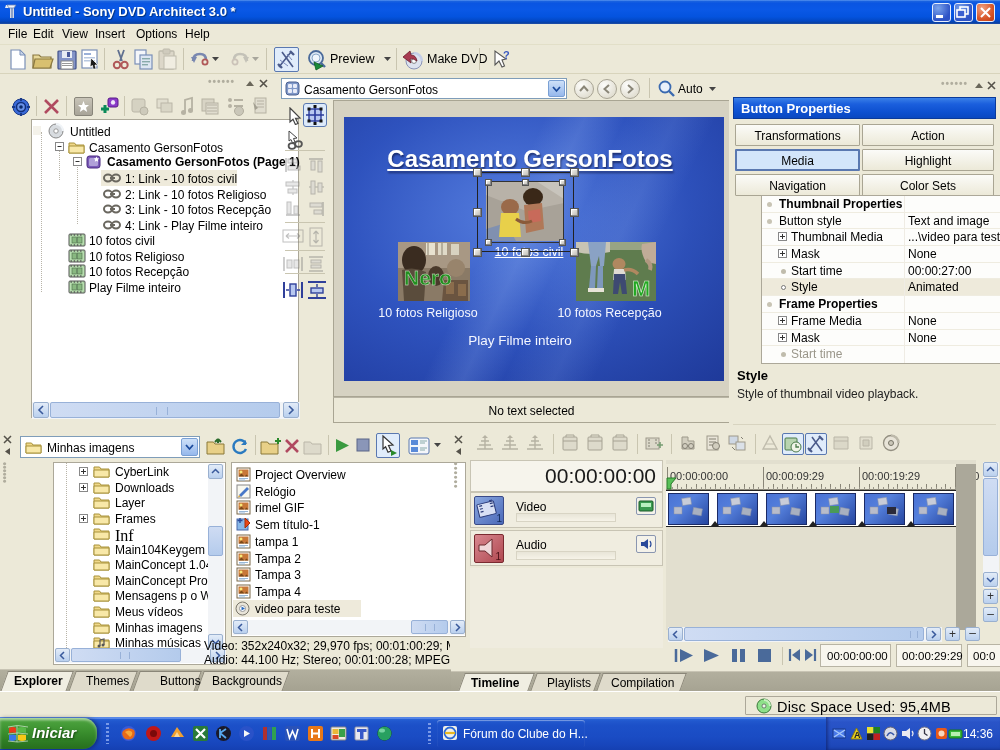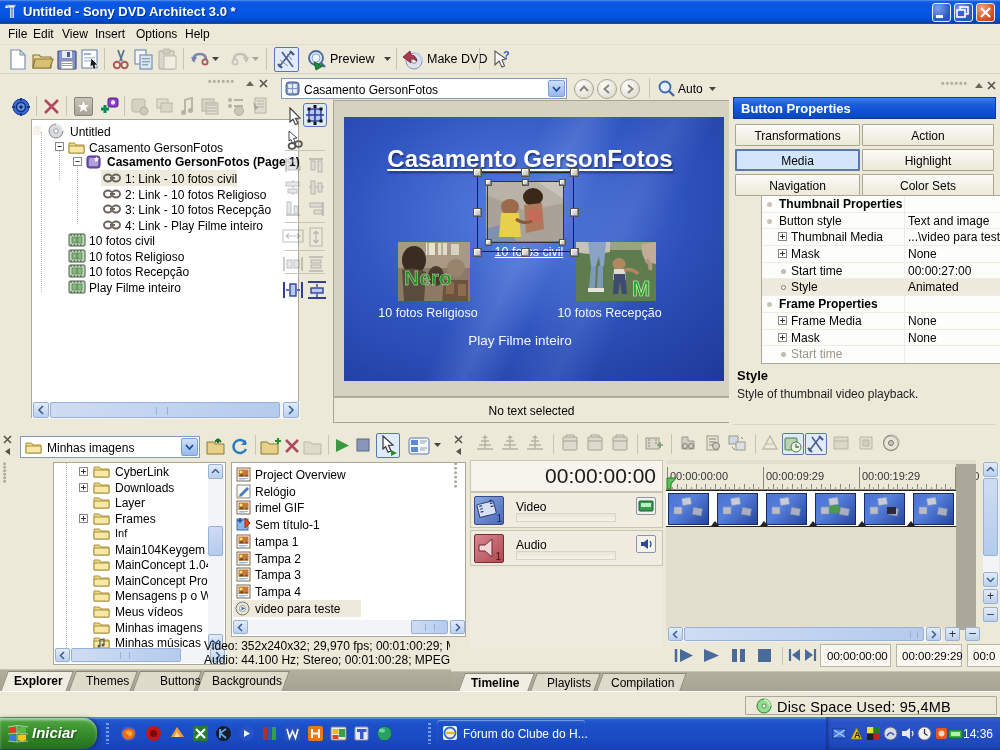--- a/index.html
+++ b/index.html
@@ -784,21 +784,21 @@
             <path d="M1 3 L1 13 L16 13 L16 5 L8 5 L6.5 3 Z" fill="#f0d88a" stroke="#a8923a"></path>
             <path d="M1 6 L16 6 L16 13 L1 13 Z" fill="#f8e8a8" stroke="#a8923a"></path>
           </svg>
           <span class="abs" style="left:44px;top:1px;font-size:12px;white-space:nowrap;">Frames</span>
         </div>
         <div class="abs" style="left:0;top:63.2px;height:15px;width:144px;">
           <svg class="abs" style="left:22px;top:0px" width="18" height="14" viewBox="0 0 18 14">
             <path d="M1 3 L1 13 L16 13 L16 5 L8 5 L6.5 3 Z" fill="#f0d88a" stroke="#a8923a"></path>
             <path d="M1 6 L16 6 L16 13 L1 13 Z" fill="#f8e8a8" stroke="#a8923a"></path>
           </svg>
-          <span class="abs" style="left:44px;top:1px;font-size:11px;white-space:nowrap;">Inf</span>
+          <span class="abs" style="left:44px;top:1px;font-size:16px;white-space:nowrap;font-family:Liberation Serif, serif;">Inf</span>
         </div>
         <div class="abs" style="left:0;top:78.75px;height:15px;width:144px;">
           <svg class="abs" style="left:22px;top:0px" width="18" height="14" viewBox="0 0 18 14">
             <path d="M1 3 L1 13 L16 13 L16 5 L8 5 L6.5 3 Z" fill="#f0d88a" stroke="#a8923a"></path>
             <path d="M1 6 L16 6 L16 13 L1 13 Z" fill="#f8e8a8" stroke="#a8923a"></path>
           </svg>
           <span class="abs" style="left:44px;top:1px;font-size:12px;white-space:nowrap;">Main104Keygem</span>
         </div>
         <div class="abs" style="left:0;top:94.30000000000001px;height:15px;width:144px;">
           <svg class="abs" style="left:22px;top:0px" width="18" height="14" viewBox="0 0 18 14">

